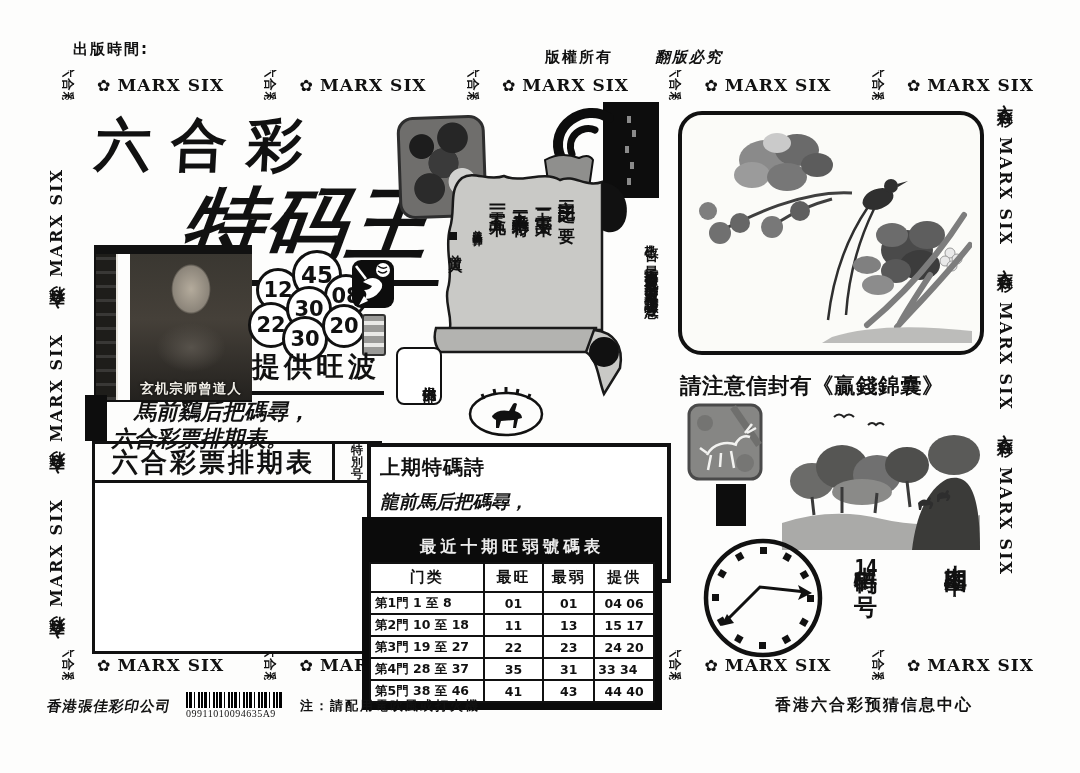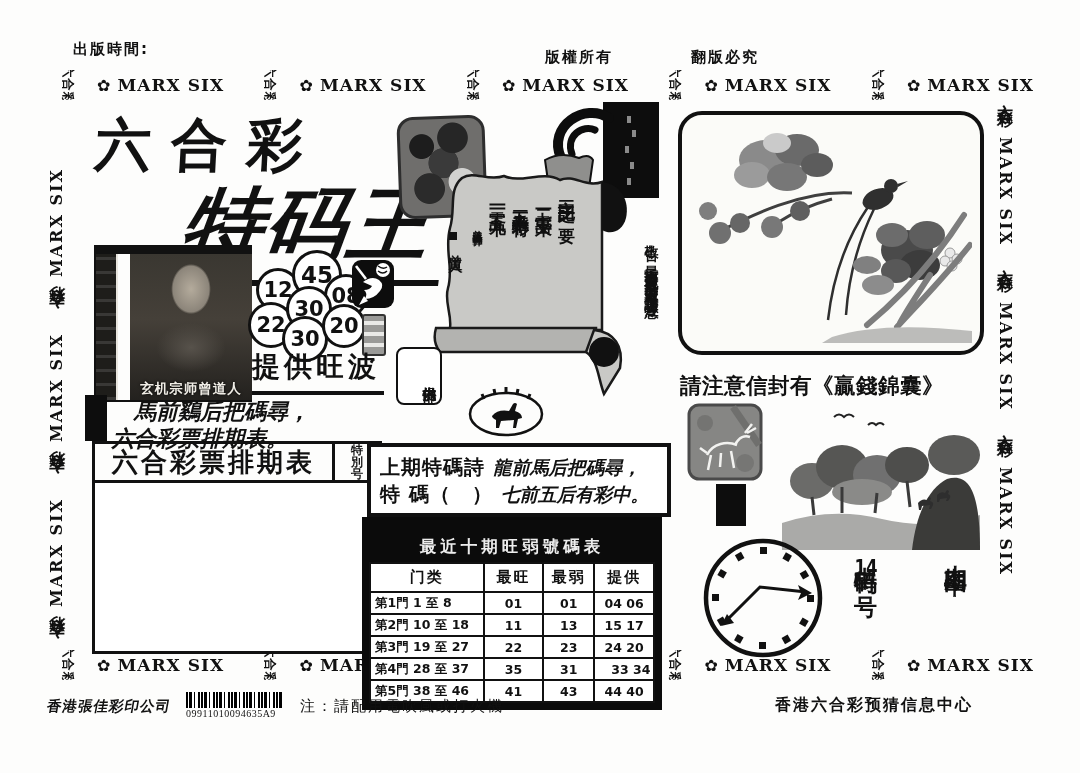--- a/index.html
+++ b/index.html
@@ -49,21 +49,21 @@
   .poem{font-size:22px;line-height:27px;}
   
   .sched-hdr{display:flex;height:42px;}
   .sched-title{flex:1;border:3.5px solid #111;display:flex;align-items:center;justify-content:center;
      font-size:26px;font-weight:900;letter-spacing:3px;transform-origin:center;}
   .sched-corner{width:44px;border:3.5px solid #111;border-left:none;display:flex;align-items:center;justify-content:center;}
   .sched-corner span{display:inline-block;width:14px;word-break:break-all;font-size:12px;line-height:12px;font-weight:800;text-align:center;}
   .sched-body{border:3.5px solid #111;border-top:none;height:168px;background:#fff;}
   
   .lastbox{border:4px solid #111;padding:7px 9px 5px;background:#fff;}
-  .lastbox .row{display:flex;align-items:baseline;gap:8px;}
+  .lastbox .row{display:flex;align-items:baseline;gap:8px;flex-direction:column;}
   .lastbox .lbl{font-weight:900;font-size:20px;letter-spacing:1px;white-space:nowrap;}
   .lastbox .txt{font-size:18.5px;white-space:nowrap;}
   
   .hotcold{background:#0b0b0b;padding:5px 7px 7px;}
   .hc-title{color:#ededed;text-align:center;font-size:16.5px;font-weight:800;letter-spacing:4px;margin:14px 0 4px;}
   .hc-table{border-collapse:collapse;width:100%;background:#fff;}
   .hc-table th{border:2.5px solid #111;font-size:15px;font-weight:900;height:25px;letter-spacing:2px;}
   .hc-table td{border:2px solid #111;font-size:12.5px;font-weight:800;height:18px;text-align:center;}
   .hc-table td.cat{text-align:left;padding-left:4px;letter-spacing:0;}
   
@@ -85,31 +85,31 @@
      repeating-linear-gradient(0deg,#9a9a98 0 7px,#e9e9e7 7px 11px);}
   .internal-box{border:2.5px solid #111;border-radius:8px;writing-mode:vertical-rl;
      font-size:14px;font-weight:800;line-height:17px;padding:3px 2px;text-align:center;background:#fff;}
   .ink-block{background:#0d0d0d;}
   .provider{font-family:"DejaVu Serif",serif;font-size:28px;font-weight:900;letter-spacing:4px;
      border-bottom:4px solid #111;padding:0 4px 5px 0;}
   
   .printer{font-family:"DejaVu Serif",serif;font-size:14.5px;font-weight:800;letter-spacing:1px;transform:skewX(-10deg);}
   .barcode{height:16px;background:repeating-linear-gradient(90deg,#000 0 2px,#fff 2px 3px,#000 3px 6px,#fff 6px 8px,#000 8px 9px,#fff 9px 12px,#000 12px 14px,#fff 14px 15px);}
   .barcode-num{font-family:Liberation Serif, serif;font-size:10px;letter-spacing:.5px;text-align:left;}
-  .foot-note{font-size:15px;font-weight:400;letter-spacing:2px;}
+  .foot-note{font-size:13px;font-weight:700;letter-spacing:2px;}
   .info-center{font-size:16px;font-weight:700;letter-spacing:2px;}
 </style>
 </head>
 <body>
 
 <div class="sheet">
 
   <div class="abs hdr" style="left:73px;top:40px;">出版時間:</div>
   <div class="abs hdr" style="left:545px;top:48px;">版權所有</div>
-  <div class="abs hdr" style="left:691px;top:48px;">翻版必究</div>
+  <div class="abs hdr" style="left:655px;top:48px;font-style:italic;">翻版必究</div>
 
   <div class="abs hborder" style="left:46px;top:70px;width:988px;height:30px;">
     <span class="b-seg">
         <span class="b-cn">六合彩</span>
         <span class="b-fl">✿</span>
         <span class="b-en">MARX SIX</span>
       </span>
     <span class="b-seg">
         <span class="b-cn">六合彩</span>
         <span class="b-fl">✿</span>
@@ -308,21 +308,21 @@
       <tr>
             <td class="cat">第3門 19 至 27</td>
             <td>22</td>
             <td>23</td>
             <td>24 20</td>
           </tr>
       <tr>
             <td class="cat">第4門 28 至 37</td>
             <td>35</td>
             <td>31</td>
-            <td style="text-align:left;padding-left:16px;">33 34</td>
+            <td style="text-align:left;padding-left:3px;">33 34</td>
           </tr>
       <tr>
             <td class="cat">第5門 38 至 46</td>
             <td>41</td>
             <td>43</td>
             <td>44 40</td>
           </tr>
     </tbody>
       </table>
   </div>

